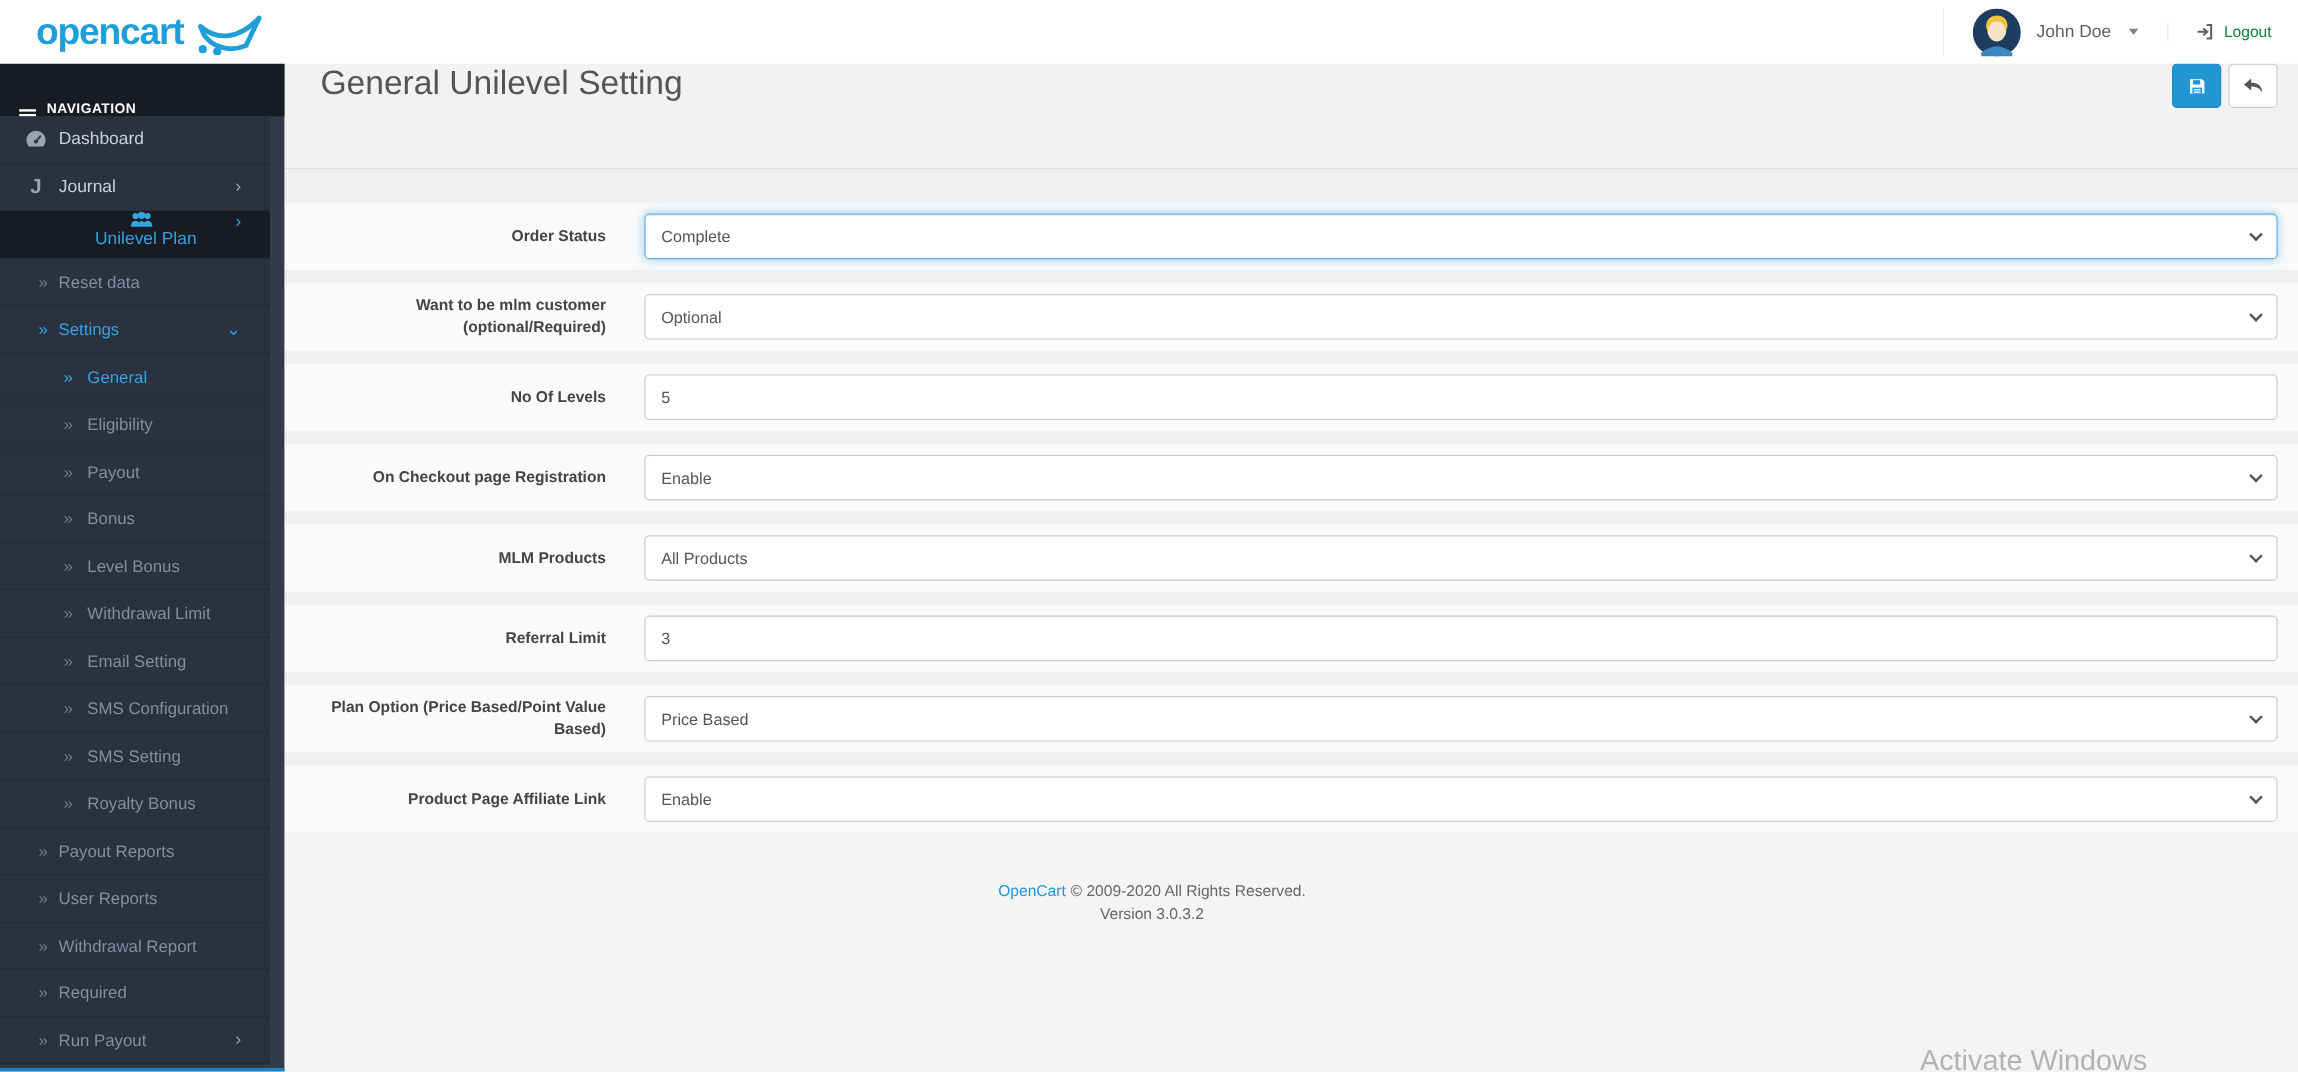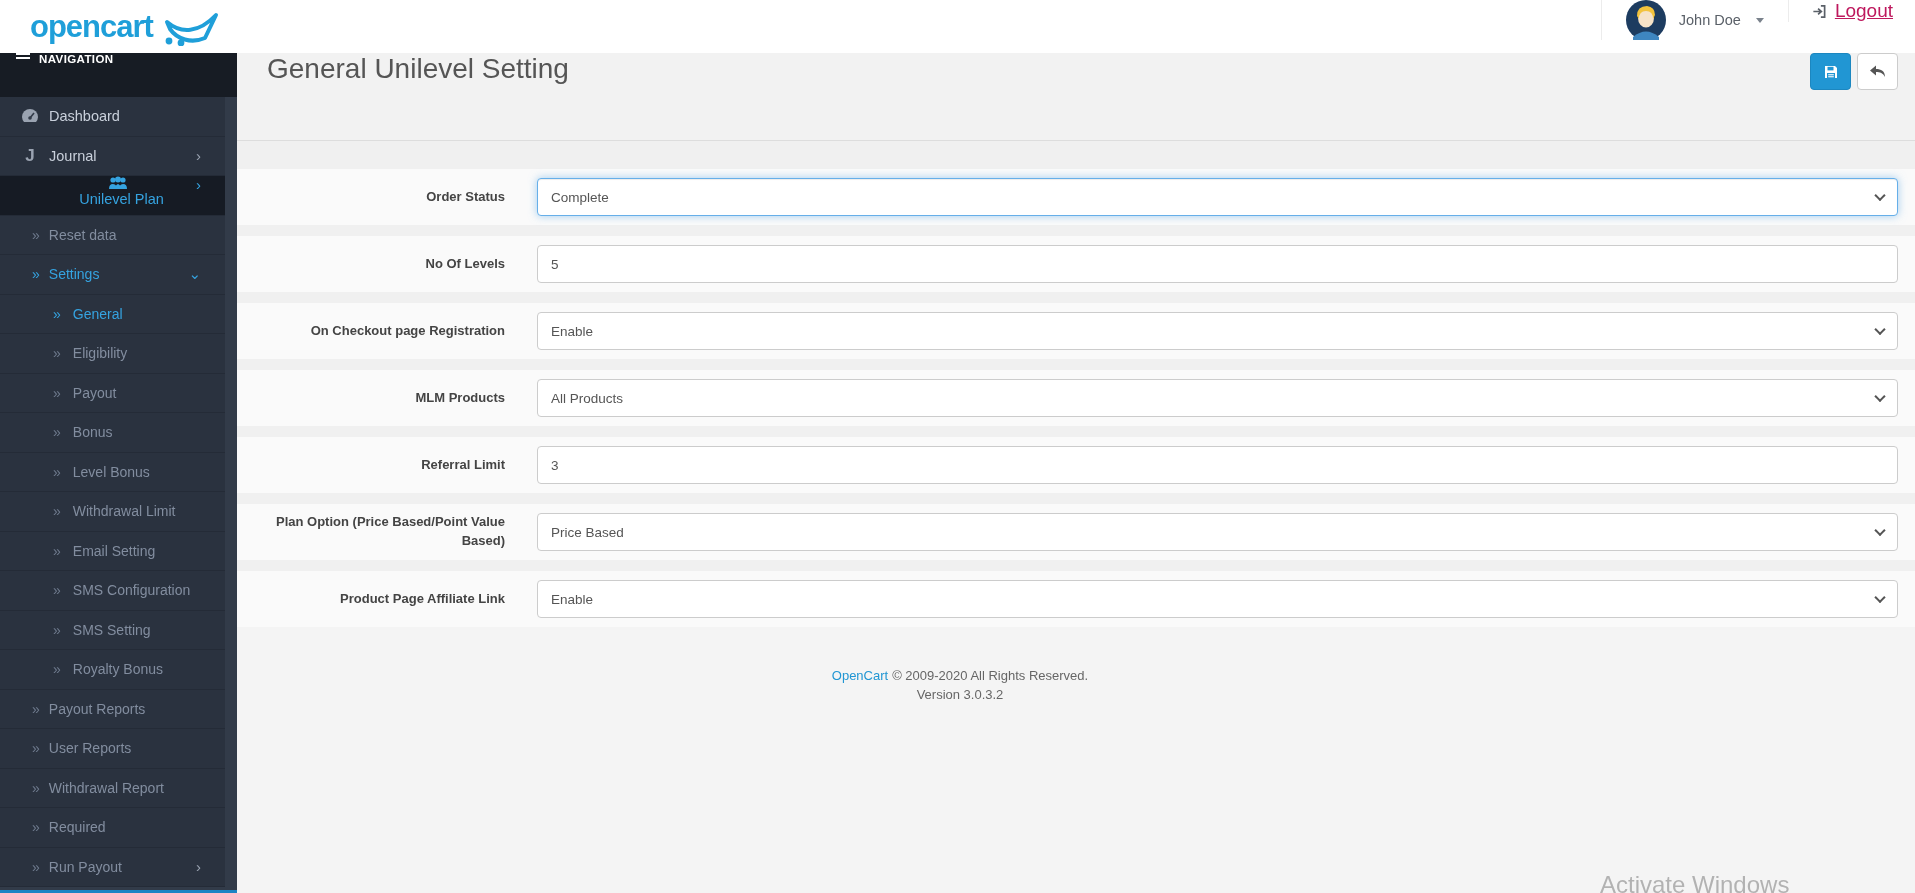--- a/index.html
+++ b/index.html
@@ -6,36 +6,36 @@
   html,body { width:1915px; height:893px; overflow:hidden;
     font-family:"Liberation Sans","DejaVu Sans",sans-serif; background:#f4f4f4; }
   .app { position:relative; width:1915px; height:893px; }
 
   
   .top-header { position:absolute; top:0; left:0; right:0; height:53px;
     background:#ffffff; display:flex; align-items:center; justify-content:space-between; z-index:5; }
   .logo-area { display:flex; align-items:center; padding-left:30px; cursor:pointer; }
   .logo-text { font-size:31px; font-weight:bold; color:#1f9fd9; letter-spacing:-1px; }
   .logo-swoosh { margin-left:8px; margin-top:4px; }
-  .header-right { display:flex; align-items:flex-start; height:100%; }
+  .header-right { display:flex; align-items:center; height:100%; }
   .user-box { display:flex; align-items:center; gap:13px; padding:0 24px;
     border-left:1px solid #ececec; cursor:pointer; }
   .user-name { font-size:14.5px; color:#5a6068; }
   .caret-down { width:0; height:0; border-left:4px solid transparent;
     border-right:4px solid transparent; border-top:5px solid #7a828c; margin-left:2px; }
   .logout-box { display:flex; align-items:center; gap:8px; padding:0 22px;
     border-left:1px solid #ececec; cursor:pointer; }
-  .logout-label { font-size:19px; color:#be185d;text-decoration:underline; }
+  .logout-label { font-size:13px; color:#15803d; }
 
   
   .sidebar { position:absolute; top:53px; left:0; bottom:0; width:237px;
     background:#323b49; z-index:4; }
   .sidebar::after { content:""; position:absolute; bottom:0; left:0; right:0;
     height:3px; background:#1d84c4; }
-  .nav-header { height:44px; background:#171c24; display:flex; align-items:flex-start;
+  .nav-header { height:44px; background:#171c24; display:flex; align-items:flex-end;
     gap:9px; padding-left:16px; }
   .nav-header-label { color:#ffffff; font-size:11.5px; font-weight:bold; letter-spacing:.4px; }
   .hamburger { position:relative; width:14px; height:2px; background:#fff; }
   .hamburger::before, .hamburger::after { content:""; position:absolute; left:0;
     width:14px; height:2px; background:#fff; }
   .hamburger::before { top:-4px; } .hamburger::after { top:4px; }
 
   .s-item { position:relative; height:39.5px; width:225px; background:#2a323f;
     border-bottom:1px solid #242b37; display:flex; align-items:center;
     cursor:pointer; }
@@ -279,20 +279,29 @@
       <div class="form-row">
         <label class="form-label">Order Status</label>
         <div class="field-wrap focused">
           <select>
             <option>Complete</option>
           </select>
           <span class="sel-caret"></span>
         </div>
       </div>
 
+      <div class="form-row">
+        <label class="form-label">Want to be mlm customer (optional/Required)</label>
+        <div class="field-wrap">
+          <select>
+            <option>Optional</option>
+          </select>
+          <span class="sel-caret"></span>
+        </div>
+      </div>
 
       <div class="form-row">
         <label class="form-label">No Of Levels</label>
         <div class="field-wrap">
           <input type="text" value="5" style="">
         </div>
       </div>
 
       <div class="form-row">
         <label class="form-label">On Checkout page Registration</label>

